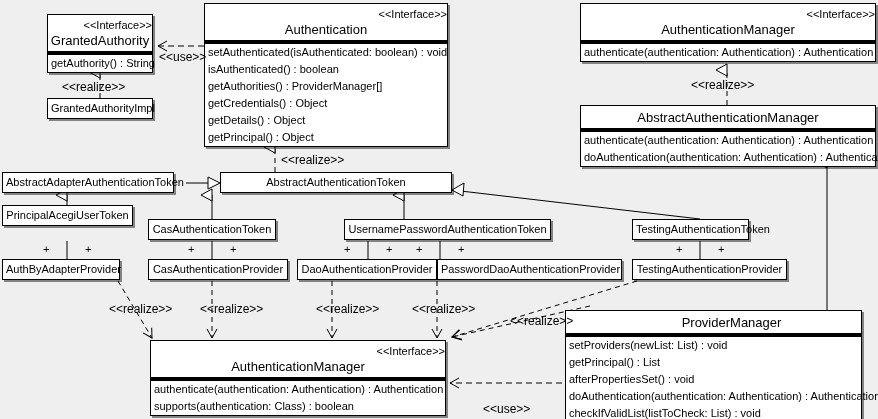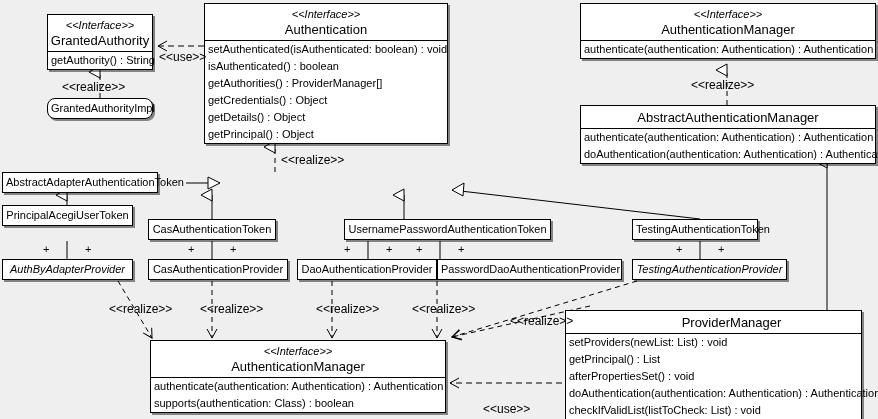--- a/index.html
+++ b/index.html
@@ -25,38 +25,37 @@
   .uml-box {
     position: absolute;
     background: #ffffff;
     border: 1px solid #000000;
     box-sizing: border-box;
     box-shadow: 2px 2px 0 0 rgba(0,0,0,0.45);
     overflow: visible;
     white-space: nowrap;
   }
   .stereo {
-    text-align: center;
+    text-align: right;
     font-size: 11px;
     line-height: 15px;
     padding-top: 3px;
     color: #000;
-    font-style: italic;
   }
   .cname {
     text-align: center;
     font-size: 13px;
     line-height: 15px;
     padding-bottom: 3px;
     color: #000;
   }
   .cname.abstract, .mrow.abstract {
   }
   .compartment {
-    border-top: 1px solid #000000;
+    border-top: 4px solid #000000;
   }
   .mrow {
     font-size: 11px;
     line-height: 17px;
     padding-left: 3px;
     color: #000;
     white-space: nowrap;
   }
   .simple-name {
     text-align: center;
@@ -138,21 +137,21 @@
   </svg>
 
   <div class="uml-box" style="left:47px; top:14px; width:106px;">
     <div class="stereo">&lt;&lt;Interface&gt;&gt;</div>
     <div class="cname">GrantedAuthority</div>
     <div class="compartment">
       <div class="mrow">getAuthority() : String</div>
     </div>
   </div>
 
-  <div class="uml-box" style="left:47px; top:98px; width:106px;border-radius:8px;">
+  <div class="uml-box" style="left:47px; top:98px; width:106px;">
     <div class="simple-name">GrantedAuthorityImpl</div>
   </div>
 
   <div class="uml-box" style="left:204px; top:3px; width:244px;">
     <div class="stereo">&lt;&lt;Interface&gt;&gt;</div>
     <div class="cname">Authentication</div>
     <div class="compartment">
       <div class="mrow">setAuthenticated(isAuthenticated: boolean) : void</div>
       <div class="mrow">isAuthenticated() : boolean</div>
       <div class="mrow">getAuthorities() : ProviderManager[]</div>
@@ -171,58 +170,61 @@
   </div>
 
   <div class="uml-box" style="left:580px; top:105px; width:296px;">
     <div class="cname abstract" style="padding-top:4px;">AbstractAuthenticationManager</div>
     <div class="compartment">
       <div class="mrow">authenticate(authentication: Authentication) : Authentication</div>
       <div class="mrow abstract">doAuthentication(authentication: Authentication) : Authentication</div>
     </div>
   </div>
 
-  <div class="uml-box" style="left:2px; top:172px; width:156px;">
+  <div class="uml-box" style="left:2px; top:172px; width:172px;">
     <div class="simple-name abstract">AbstractAdapterAuthenticationToken</div>
   </div>
 
+  <div class="uml-box" style="left:220px; top:172px; width:232px;">
+    <div class="simple-name abstract">AbstractAuthenticationToken</div>
+  </div>
 
   <div class="uml-box" style="left:2px; top:205px; width:131px;">
     <div class="simple-name">PrincipalAcegiUserToken</div>
   </div>
 
   <div class="uml-box" style="left:148px; top:219px; width:128px;">
     <div class="simple-name">CasAuthenticationToken</div>
   </div>
 
   <div class="uml-box" style="left:344px; top:219px; width:207px;">
     <div class="simple-name">UsernamePasswordAuthenticationToken</div>
   </div>
 
-  <div class="uml-box" style="left:632px; top:219px; width:126px;">
+  <div class="uml-box" style="left:632px; top:219px; width:117px;">
     <div class="simple-name">TestingAuthenticationToken</div>
   </div>
 
-  <div class="uml-box" style="left:2px; top:259px; width:131px;font-style:italic;">
+  <div class="uml-box" style="left:2px; top:259px; width:118px;">
     <div class="simple-name">AuthByAdapterProvider</div>
   </div>
 
   <div class="uml-box" style="left:148px; top:259px; width:140px;">
     <div class="simple-name">CasAuthenticationProvider</div>
   </div>
 
   <div class="uml-box" style="left:297px; top:259px; width:140px;">
     <div class="simple-name">DaoAuthenticationProvider</div>
   </div>
 
   <div class="uml-box" style="left:437px; top:259px; width:185px;">
     <div class="simple-name">PasswordDaoAuthenticationProvider</div>
   </div>
 
-  <div class="uml-box" style="left:632px; top:259px; width:155px;font-style:italic;">
+  <div class="uml-box" style="left:632px; top:259px; width:155px;">
     <div class="simple-name">TestingAuthenticationProvider</div>
   </div>
 
   <div class="uml-box" style="left:150px; top:340px; width:296px;">
     <div class="stereo">&lt;&lt;Interface&gt;&gt;</div>
     <div class="cname">AuthenticationManager</div>
     <div class="compartment">
       <div class="mrow">authenticate(authentication: Authentication) : Authentication</div>
       <div class="mrow">supports(authentication: Class) : boolean</div>
     </div>

